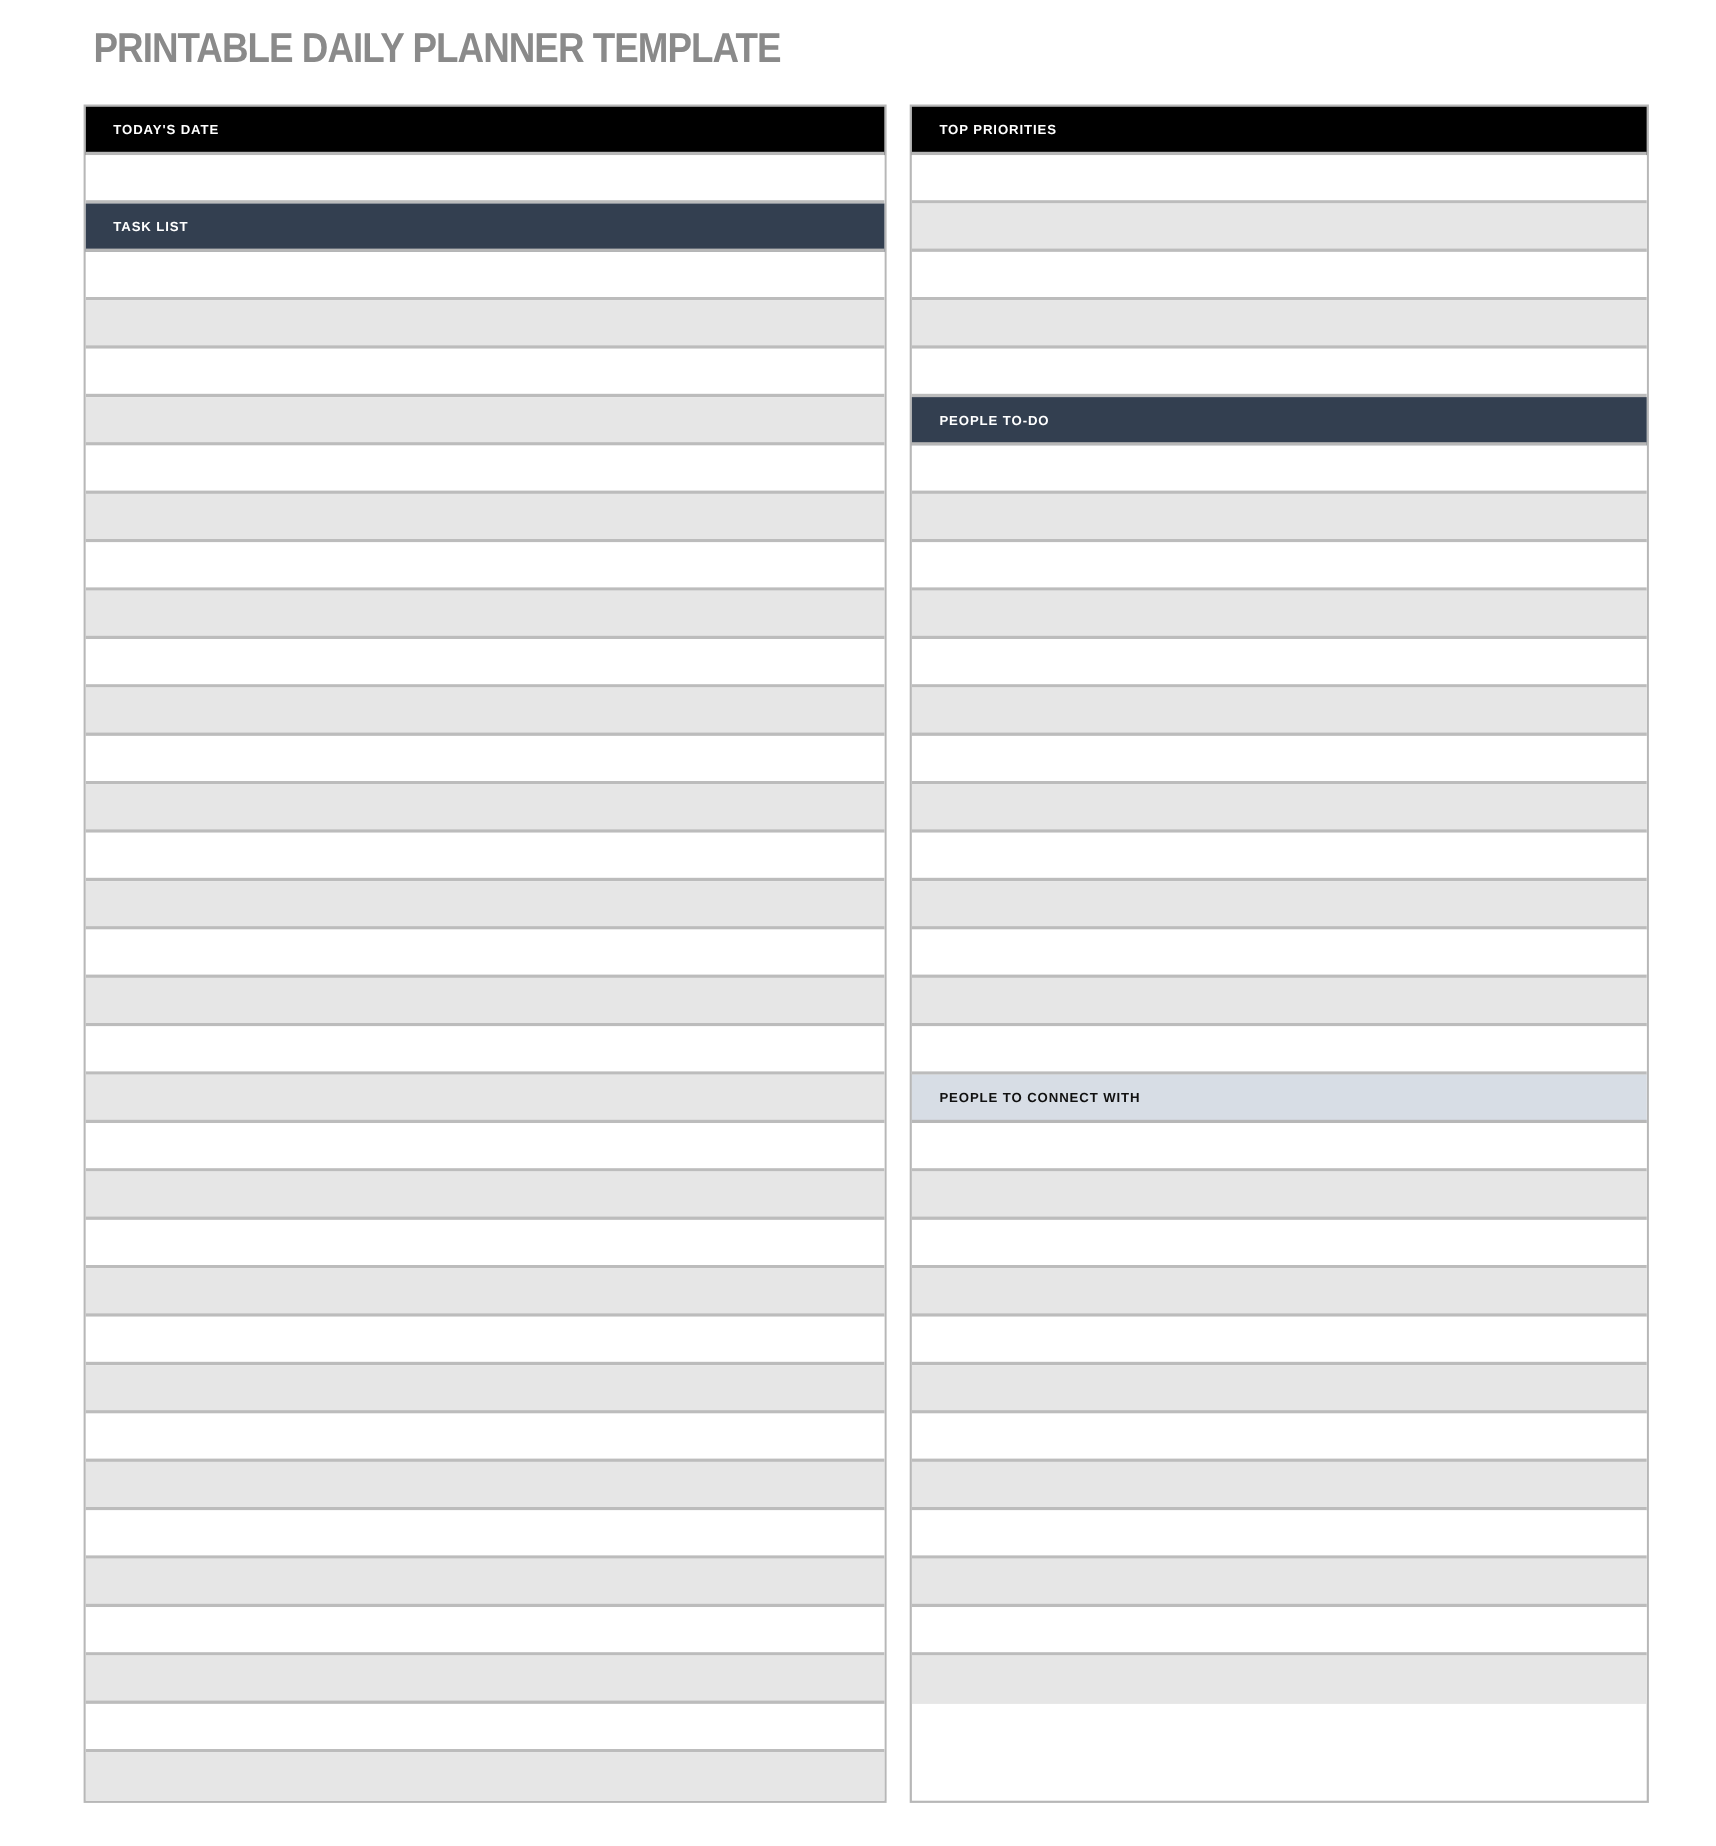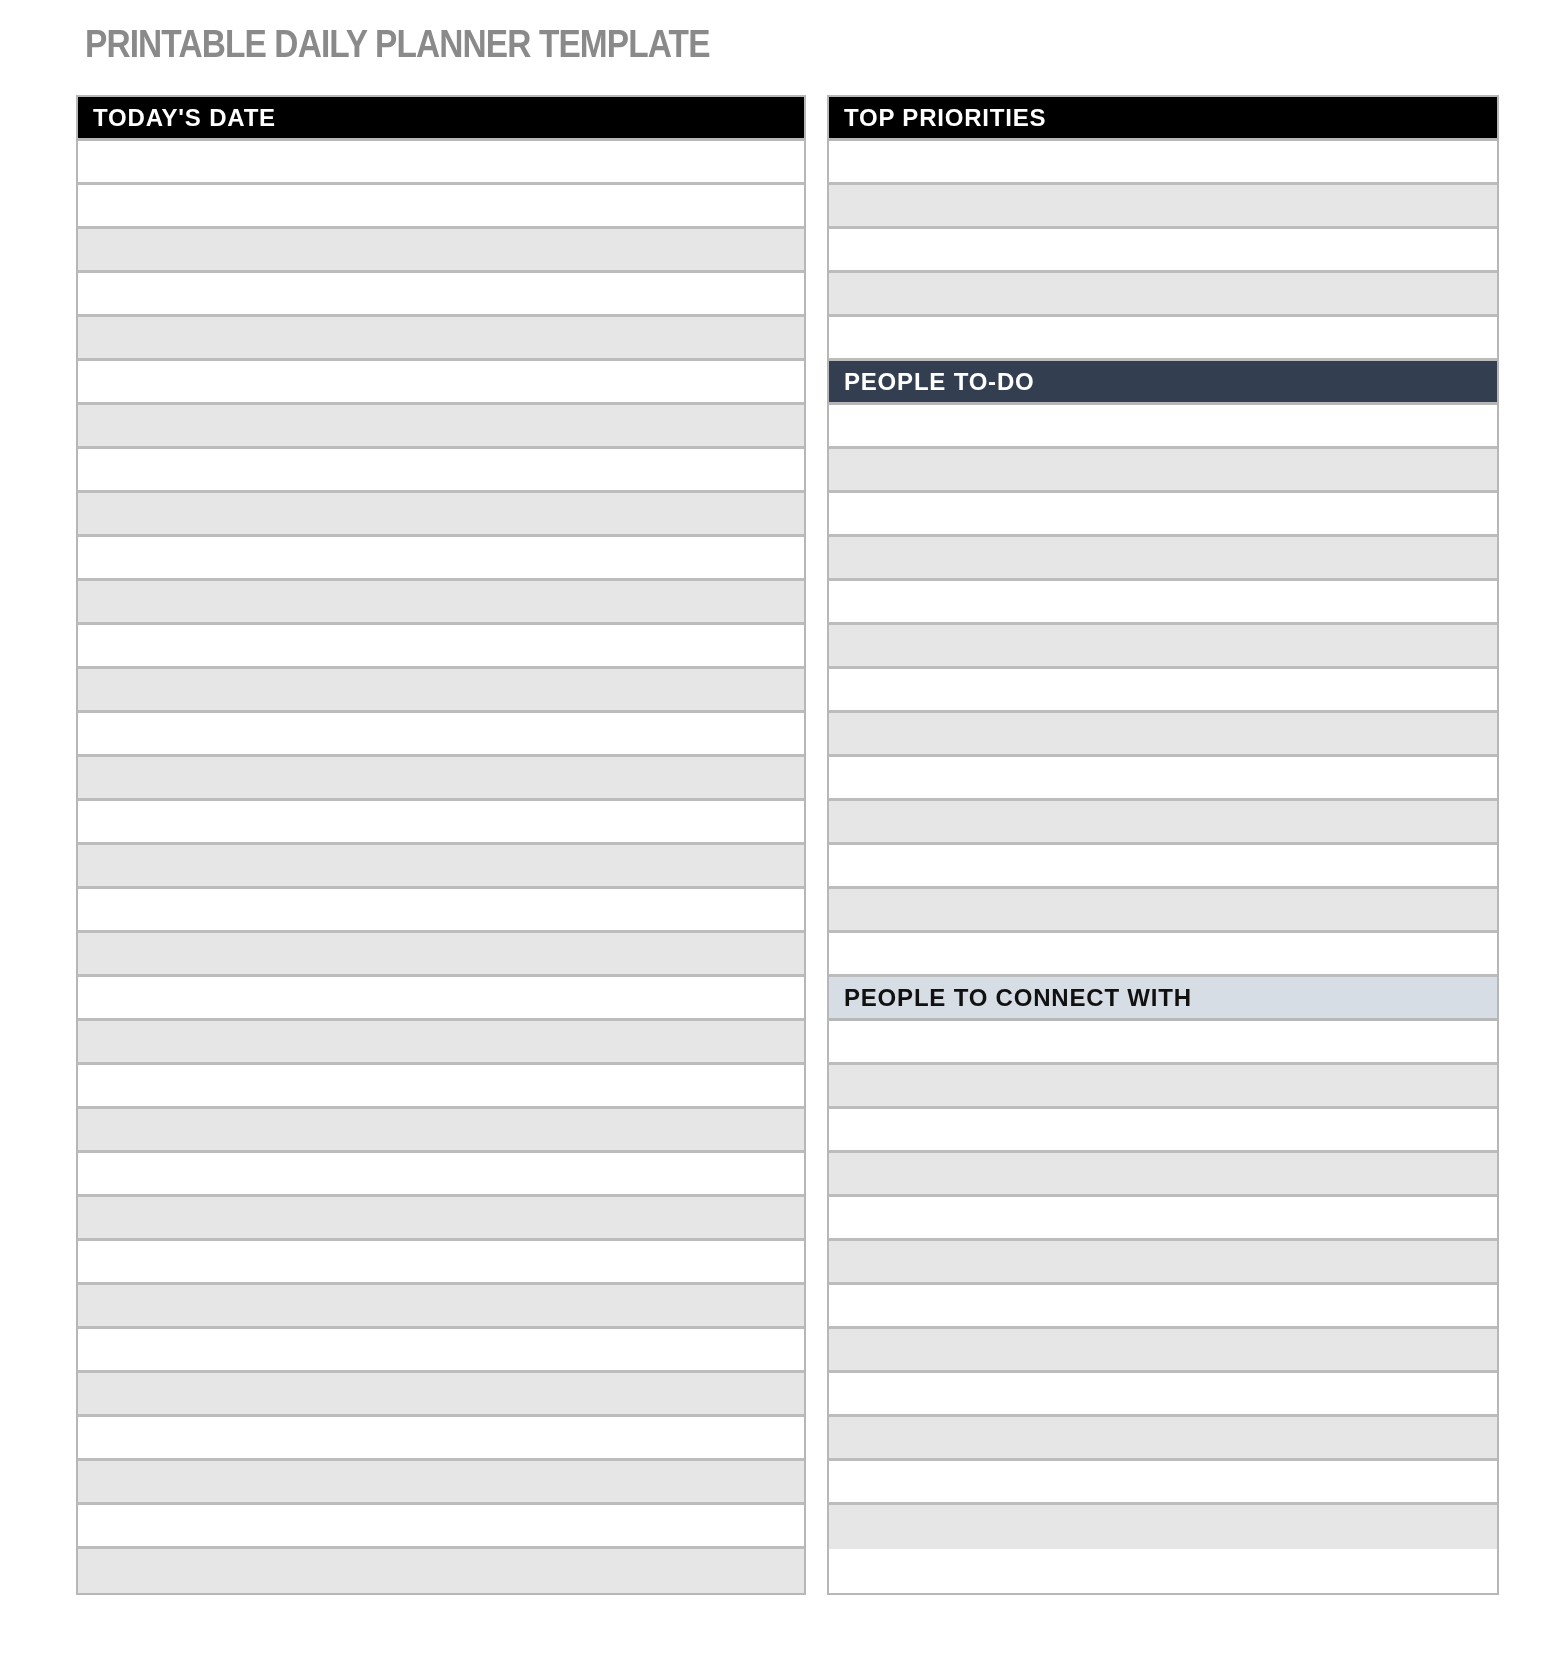--- a/index.html
+++ b/index.html
@@ -45,22 +45,22 @@
     background: #ffffff;
   }
   .planner-col.left  { width: 730px; }
   .planner-col.right { width: 672px; }
 
   .sec-header {
     box-sizing: border-box;
     height: 44px;
     display: flex;
     align-items: center;
-    padding-left: 15px;
-    font-size: 24px;
+    padding-left: 25px;
+    font-size: 12px;
     font-weight: bold;
     letter-spacing: 0.8px;
     border-bottom: 3px solid #b7b7b7;
     white-space: nowrap;
   }
   .sec-header.black { background: #000000; color: #ffffff; }
   .sec-header.slate { background: #333f50; color: #ffffff; }
   .sec-header.blue  { background: #d7dde5; color: #111111; }
 
   .row {
@@ -74,20 +74,21 @@
 </style>
 </head>
 <body>
 
 <div class="page">
   <h1 class="page-title">PRINTABLE DAILY PLANNER TEMPLATE</h1>
   <div class="columns">
       <div class="planner-col left">
         <div class="sec-header black">TODAY'S DATE</div>
         <div class="row"></div>
+        <div class="sec-header slate">TASK LIST</div>
         <div class="row"></div>
         <div class="row alt"></div>
         <div class="row"></div>
         <div class="row alt"></div>
         <div class="row"></div>
         <div class="row alt"></div>
         <div class="row"></div>
         <div class="row alt"></div>
         <div class="row"></div>
         <div class="row alt"></div>

